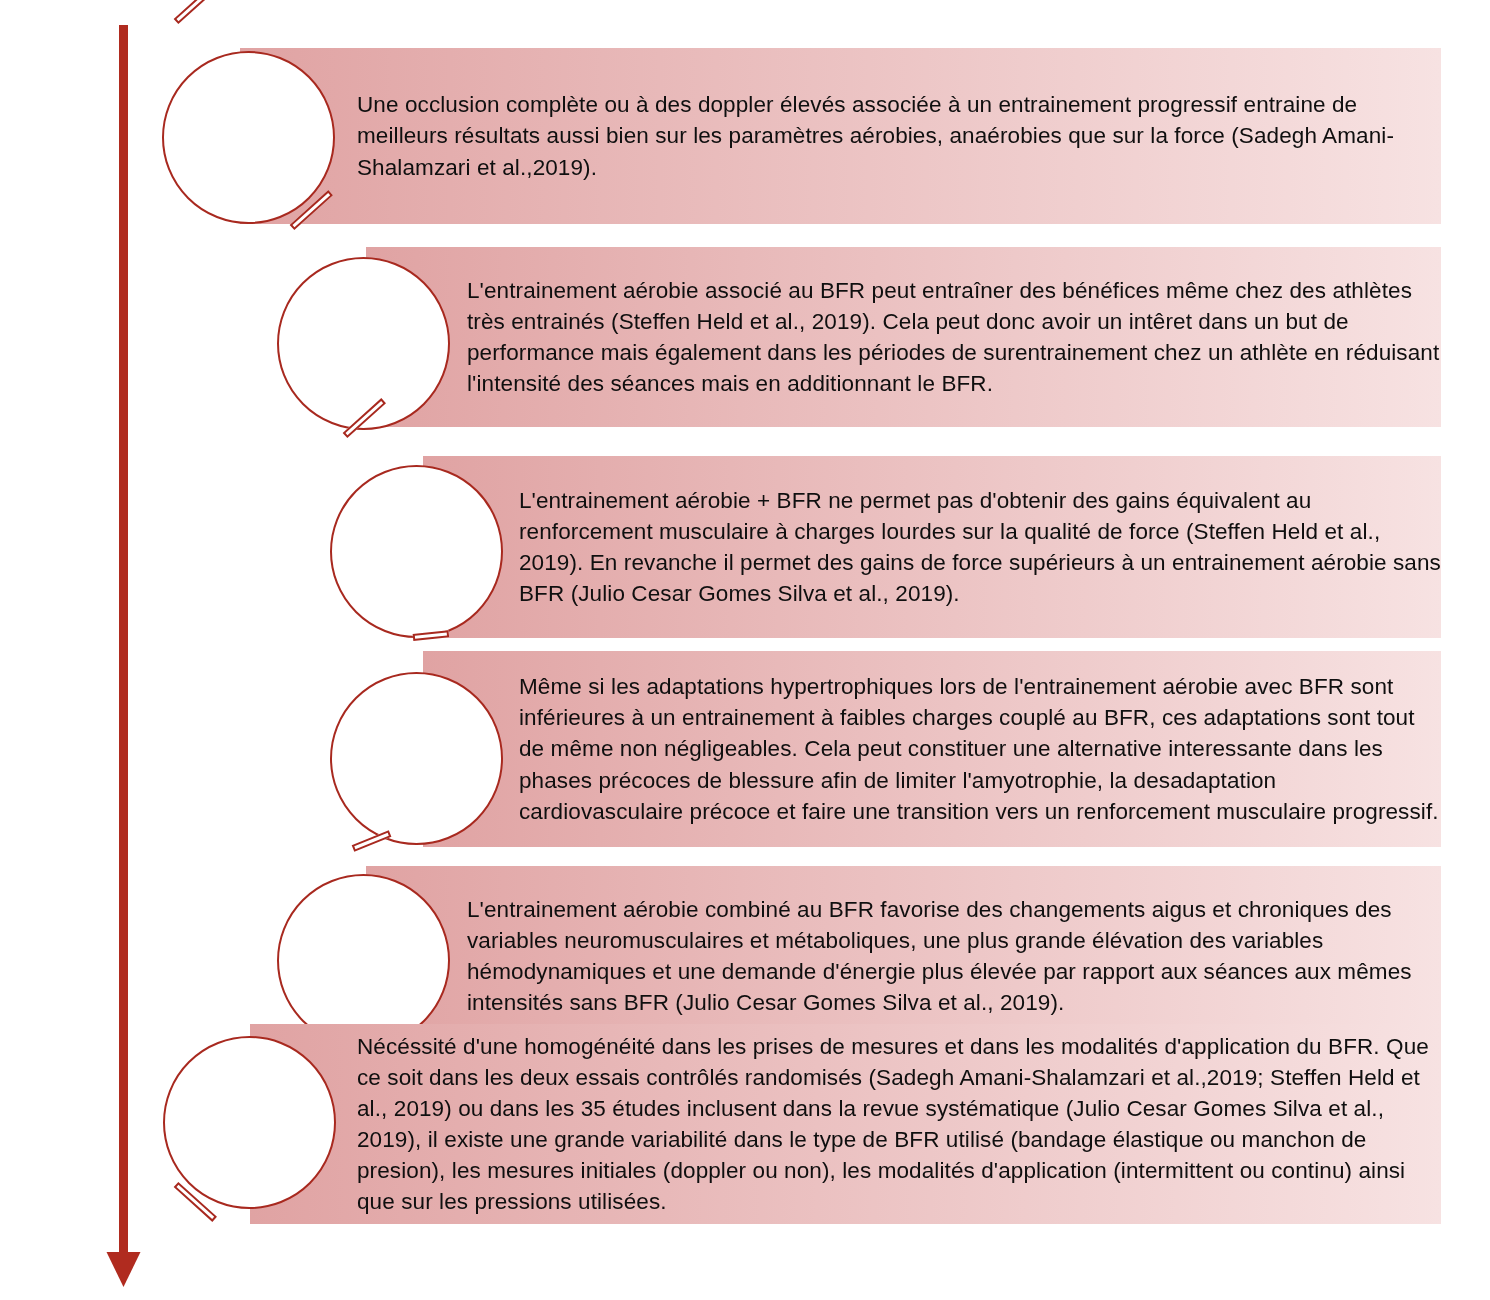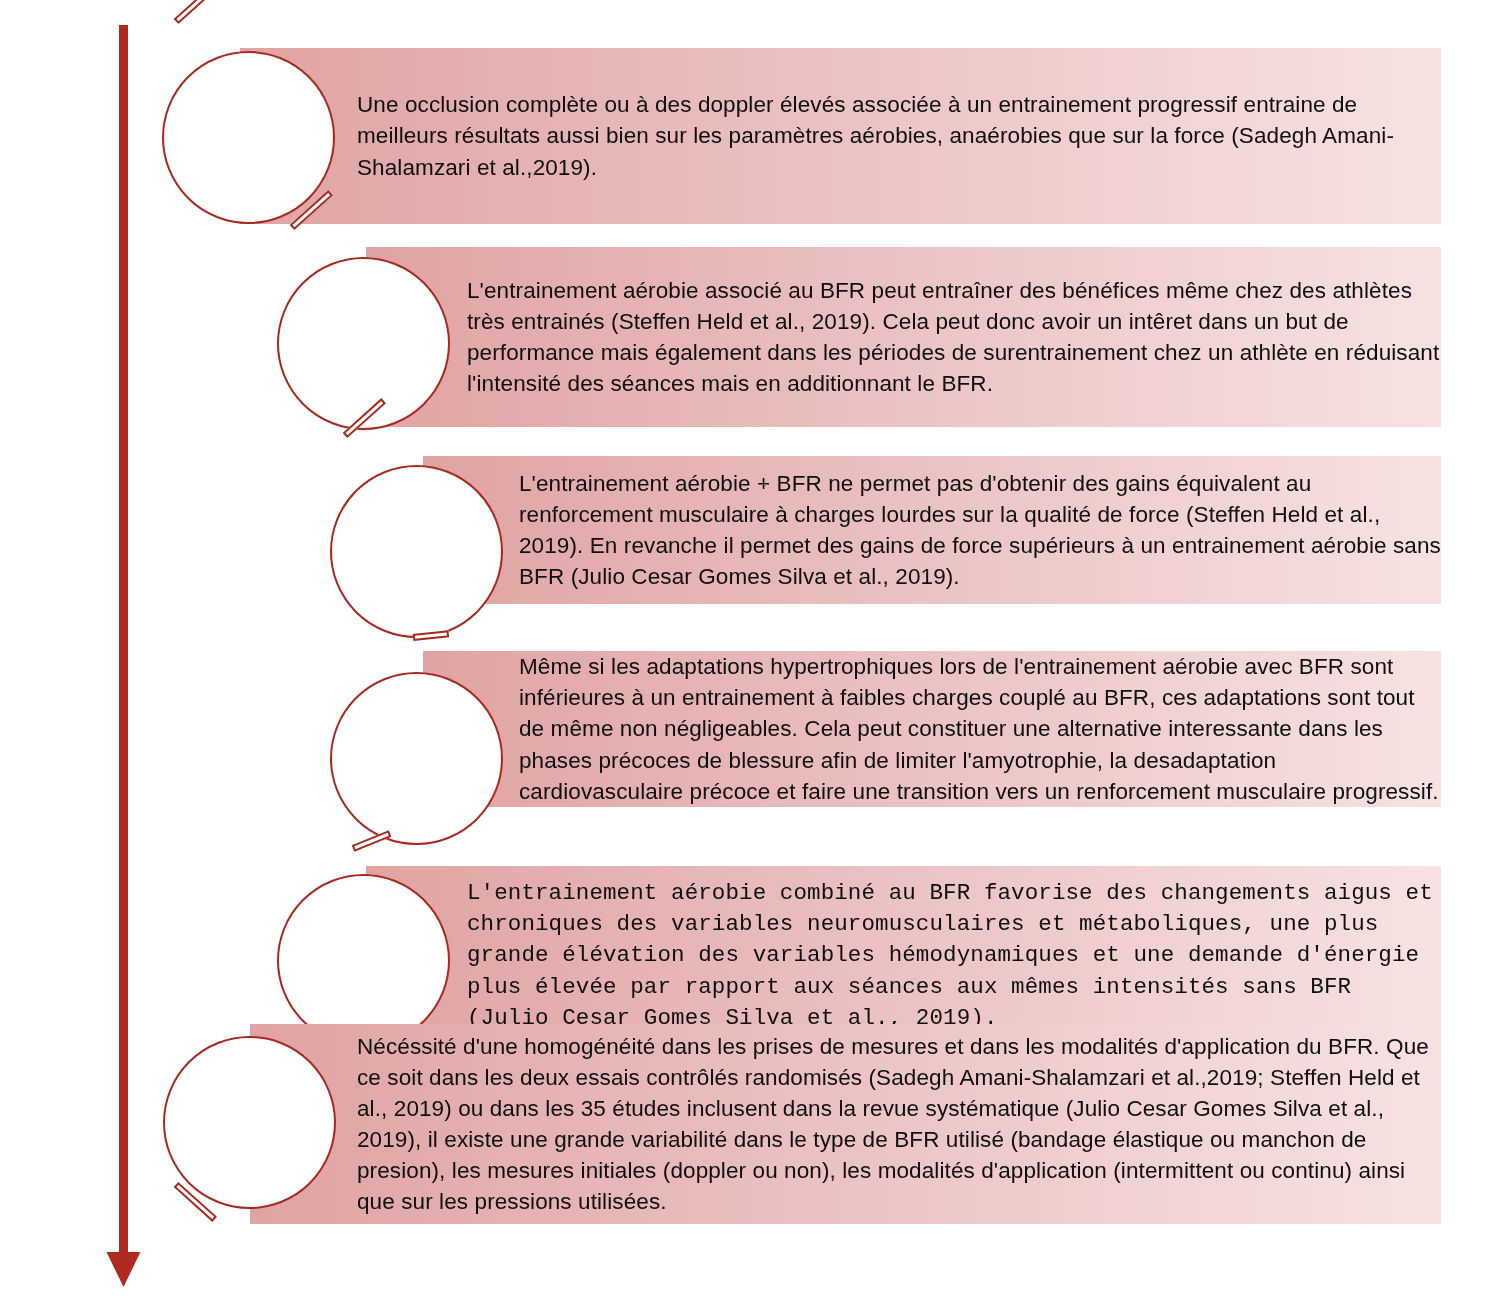--- a/index.html
+++ b/index.html
@@ -91,37 +91,37 @@
         <div class="bar-text" style="left: 357px; width: 1065px;">Une occlusion complète ou à des doppler élevés associée à un entrainement progressif entraine de meilleurs résultats aussi bien sur les paramètres aérobies, anaérobies que sur la force (Sadegh Amani-Shalamzari et al.,2019).</div>
       </div>
       <div class="step" style="top: 247px; height: 180px; border-radius: 15px;">
         <div class="bar" style="left: 366px; width: 1075px; background: linear-gradient(to right, rgb(224, 163, 163) 0%, rgb(247, 226, 226) 100%);"></div>
         <div class="circle-wrap" style="left: 0px; top: 10px; width: 1490px; height: 173px;">
           <div class="circle" style="left: 277px; top: 0px; width: 173px; height: 173px; border-color: rgb(168, 41, 31); background: rgb(255, 255, 255);"></div>
         </div>
         <div class="stem" style="left: 292px; top: -23px; width: 52px; height: 7px; border-color: rgb(168, 41, 31); transform: rotate(-42deg); transform-origin: 0px 50%;"></div>
         <div class="bar-text" style="left: 467px; width: 975px;">L'entrainement aérobie associé au BFR peut entraîner des bénéfices même chez des athlètes très entrainés (Steffen Held et al., 2019). Cela peut donc avoir un intêret dans un but de performance mais également dans les périodes de surentrainement chez un athlète en réduisant l'intensité des séances mais en additionnant le BFR.</div>
       </div>
-      <div class="step" style="top: 456px; height: 148px; border-radius: 24px;">
+      <div class="step" style="top: 456px; height: 182px; border-radius: 24px;">
         <div class="bar" style="left: 423px; width: 1018px; background: linear-gradient(to right, rgb(224, 163, 163) 0%, rgb(247, 226, 226) 100%);"></div>
         <div class="circle-wrap" style="left: 0px; top: 9px; width: 1490px; height: 173px;">
           <div class="circle" style="left: 330px; top: 0px; width: 173px; height: 173px; border-color: rgb(168, 41, 31); background: rgb(255, 255, 255);"></div>
         </div>
         <div class="stem" style="left: 345px; top: -24px; width: 52px; height: 7px; border-color: rgb(168, 41, 31); transform: rotate(-42deg); transform-origin: 0px 50%;"></div>
         <div class="bar-text" style="left: 519px; width: 925px;">L'entrainement aérobie + BFR ne permet pas d'obtenir des gains équivalent au renforcement musculaire à charges lourdes sur la qualité de force (Steffen Held et al., 2019). En revanche il permet des gains de force supérieurs à un entrainement aérobie sans BFR (Julio Cesar Gomes Silva et al., 2019).</div>
       </div>
-      <div class="step" style="top: 651px; height: 156px;">
+      <div class="step" style="top: 651px; height: 196px;">
         <div class="bar" style="left: 423px; width: 1018px; background: linear-gradient(to right, rgb(224, 163, 163) 0%, rgb(247, 226, 226) 100%);"></div>
         <div class="circle-wrap" style="left: 0px; top: 21px; width: 1490px; height: 173px;">
           <div class="circle" style="left: 330px; top: 0px; width: 173px; height: 173px; border-color: rgb(168, 41, 31); background: rgb(255, 255, 255);"></div>
         </div>
         <div class="stem" style="left: 413px; top: -17px; width: 36px; height: 7px; border-color: rgb(168, 41, 31); transform: rotate(-6deg); transform-origin: 0px 50%;"></div>
         <div class="bar-text" style="left: 519px; width: 925px;">Même si les adaptations hypertrophiques lors de l'entrainement aérobie avec BFR sont inférieures à un entrainement à faibles charges couplé au BFR, ces adaptations sont tout de même non négligeables. Cela peut constituer une alternative interessante dans les phases précoces de blessure afin de limiter l'amyotrophie, la desadaptation cardiovasculaire précoce et faire une transition vers un renforcement musculaire progressif.</div>
       </div>
-      <div class="step" style="top: 866px; height: 180px; font-family: Liberation Mono, monospace;">
+      <div class="step" style="top: 866px; height: 180px;">
         <div class="bar" style="left: 366px; width: 1075px; background: linear-gradient(to right, rgb(224, 163, 163) 0%, rgb(247, 226, 226) 100%);"></div>
         <div class="circle-wrap" style="left: 0px; top: 8px; width: 1490px; height: 173px;">
           <div class="circle" style="left: 277px; top: 0px; width: 173px; height: 173px; border-color: rgb(168, 41, 31); background: rgb(255, 255, 255);"></div>
         </div>
         <div class="stem" style="left: 353px; top: -21px; width: 40px; height: 7px; border-color: rgb(168, 41, 31); transform: rotate(-22deg); transform-origin: 0px 50%;"></div>
         <div class="bar-text" style="left: 467px; width: 975px;">L'entrainement aérobie combiné au BFR favorise des changements aigus et chroniques des variables neuromusculaires et métaboliques, une plus grande élévation des variables hémodynamiques et une demande d'énergie plus élevée par rapport aux séances aux mêmes intensités sans BFR (Julio Cesar Gomes Silva et al., 2019).</div>
       </div>
       <div class="step" style="top: 1024px; height: 200px;">
         <div class="bar" style="left: 250px; width: 1191px; background: linear-gradient(to right, rgb(224, 163, 163) 0%, rgb(247, 226, 226) 100%);"></div>
         <div class="circle-wrap" style="left: 0px; top: 12px; width: 1490px; height: 173px;">

